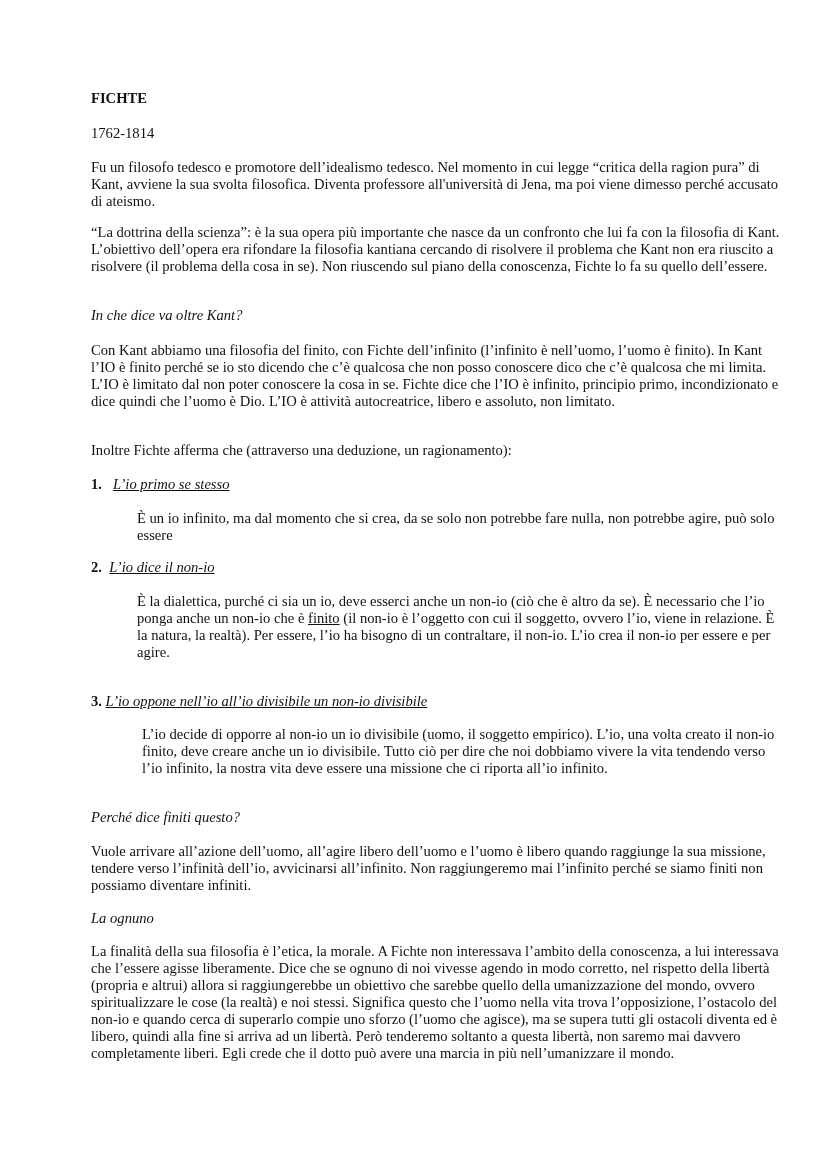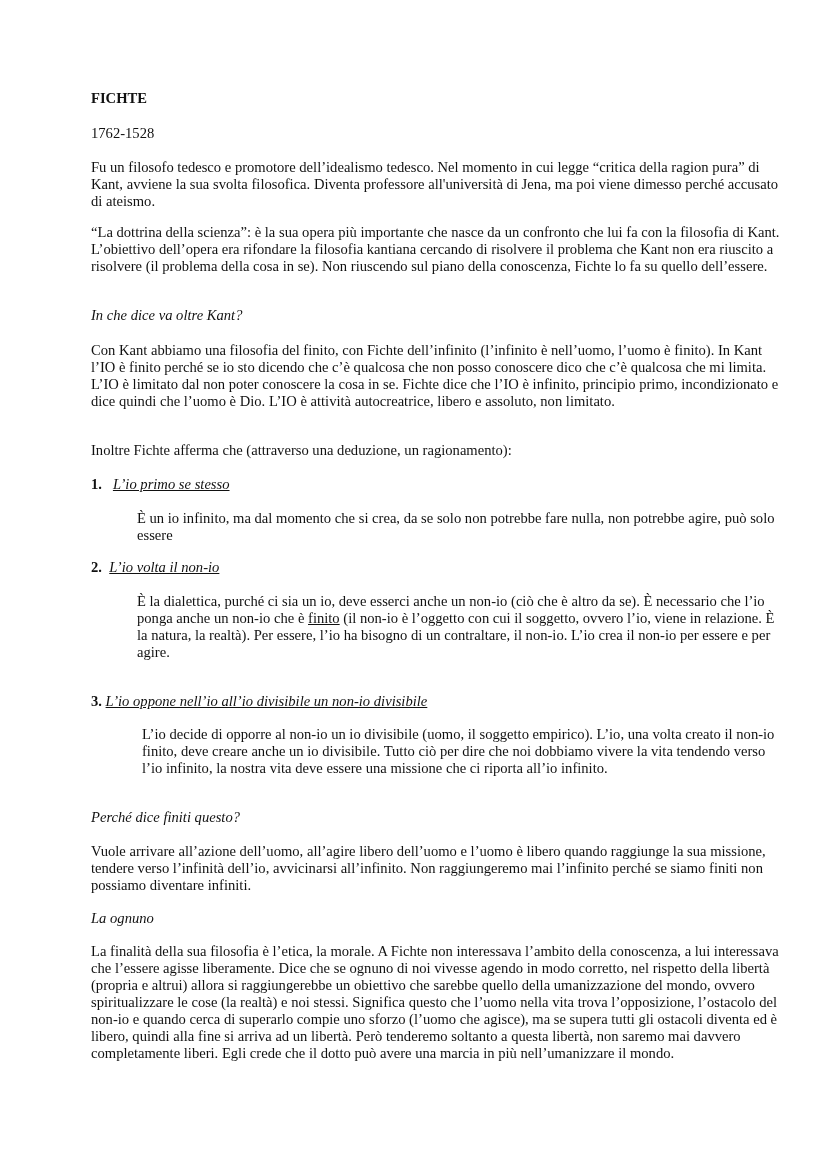--- a/index.html
+++ b/index.html
@@ -16,34 +16,34 @@
   .item-title { font-style: italic; text-decoration: underline; }
   .u { text-decoration: underline; font-family: Liberation Serif, serif; }
   .indent { left: 46px; width: 644px; }
   .indent3 { left: 51px; width: 640px; }
 </style>
 </head>
 <body>
 
 <div class="page">
   <p class="blk title" style="top:0px">FICHTE</p>
-  <p class="blk" style="top:35px">1762-1528</p>
+  <p class="blk" style="top:35px">1762-1814</p>
   <p class="blk" style="top:69px">Fu un filosofo tedesco e promotore dell’idealismo tedesco. Nel momento in cui legge “critica della ragion pura” di Kant, avviene la sua svolta filosofica. Diventa professore all'università di Jena, ma poi viene dimesso perché accusato di ateismo.</p>
   <p class="blk" style="top:134px">“La dottrina della scienza”: è la sua opera più importante che nasce da un confronto che lui fa con la filosofia di Kant. L’obiettivo dell’opera era rifondare la filosofia kantiana cercando di risolvere il problema che Kant non era riuscito a risolvere (il problema della cosa in se). Non riuscendo sul piano della conoscenza, Fichte lo fa su quello dell’essere.</p>
   <p class="blk ital" style="top:217px">In che dice va oltre Kant?</p>
   <p class="blk" style="top:252px">Con Kant abbiamo una filosofia del finito, con Fichte dell’infinito (l’infinito è nell’uomo, l’uomo è finito). In Kant l’IO è finito perché se io sto dicendo che c’è qualcosa che non posso conoscere dico che c’è qualcosa che mi limita. L’IO è limitato dal non poter conoscere la cosa in se. Fichte dice che l’IO è infinito, principio primo, incondizionato e dice quindi che l’uomo è Dio. L’IO è attività autocreatrice, libero e assoluto, non limitato.</p>
   <p class="blk" style="top:352px">Inoltre Fichte afferma che (attraverso una deduzione, un ragionamento):</p>
 
   <p class="blk" style="top:386px">
     <span class="num">1.</span>&nbsp;&nbsp;&nbsp;<span class="item-title">L’io primo se stesso</span>
   </p>
   <p class="blk indent" style="top:420px">È un io infinito, ma dal momento che si crea, da se solo non potrebbe fare nulla, non potrebbe agire, può solo essere</p>
 
   <p class="blk" style="top:469px">
-    <span class="num">2.</span>&nbsp;&nbsp;<span class="item-title">L’io volta il non-io</span>
+    <span class="num">2.</span>&nbsp;&nbsp;<span class="item-title">L’io dice il non-io</span>
   </p>
   <p class="blk indent" style="top:503px"><span>È la dialettica, purché ci sia un io, deve esserci anche un non-io (ciò che è altro da se). È  necessario che l’io ponga anche un non-io che è </span><span class="u">finito</span><span> (il non-io è  l’oggetto con cui il soggetto, ovvero l’io, viene in relazione. È la natura, la realtà). Per essere, l’io ha bisogno di un contraltare, il non-io. L’io crea il non-io per essere e per agire.</span></p>
 
   <p class="blk" style="top:603px">
     <span class="num">3.</span>&nbsp;<span class="item-title">L’io oppone nell’io all’io divisibile un non-io divisibile</span>
   </p>
   <p class="blk indent3" style="top:636px">L’io decide di opporre al non-io un io divisibile (uomo, il soggetto empirico). L’io, una volta creato il non-io finito, deve creare anche un io divisibile. Tutto ciò per dire che noi dobbiamo vivere la vita tendendo verso l’io infinito, la nostra vita deve essere una missione che ci riporta all’io infinito.</p>
 
   <p class="blk ital" style="top:719px">Perché dice finiti questo?</p>
   <p class="blk" style="top:753px">Vuole arrivare all’azione dell’uomo, all’agire libero dell’uomo e l’uomo è libero quando raggiunge la sua missione, tendere verso l’infinità dell’io, avvicinarsi all’infinito. Non raggiungeremo mai l’infinito perché se siamo finiti non possiamo diventare infiniti.</p>

